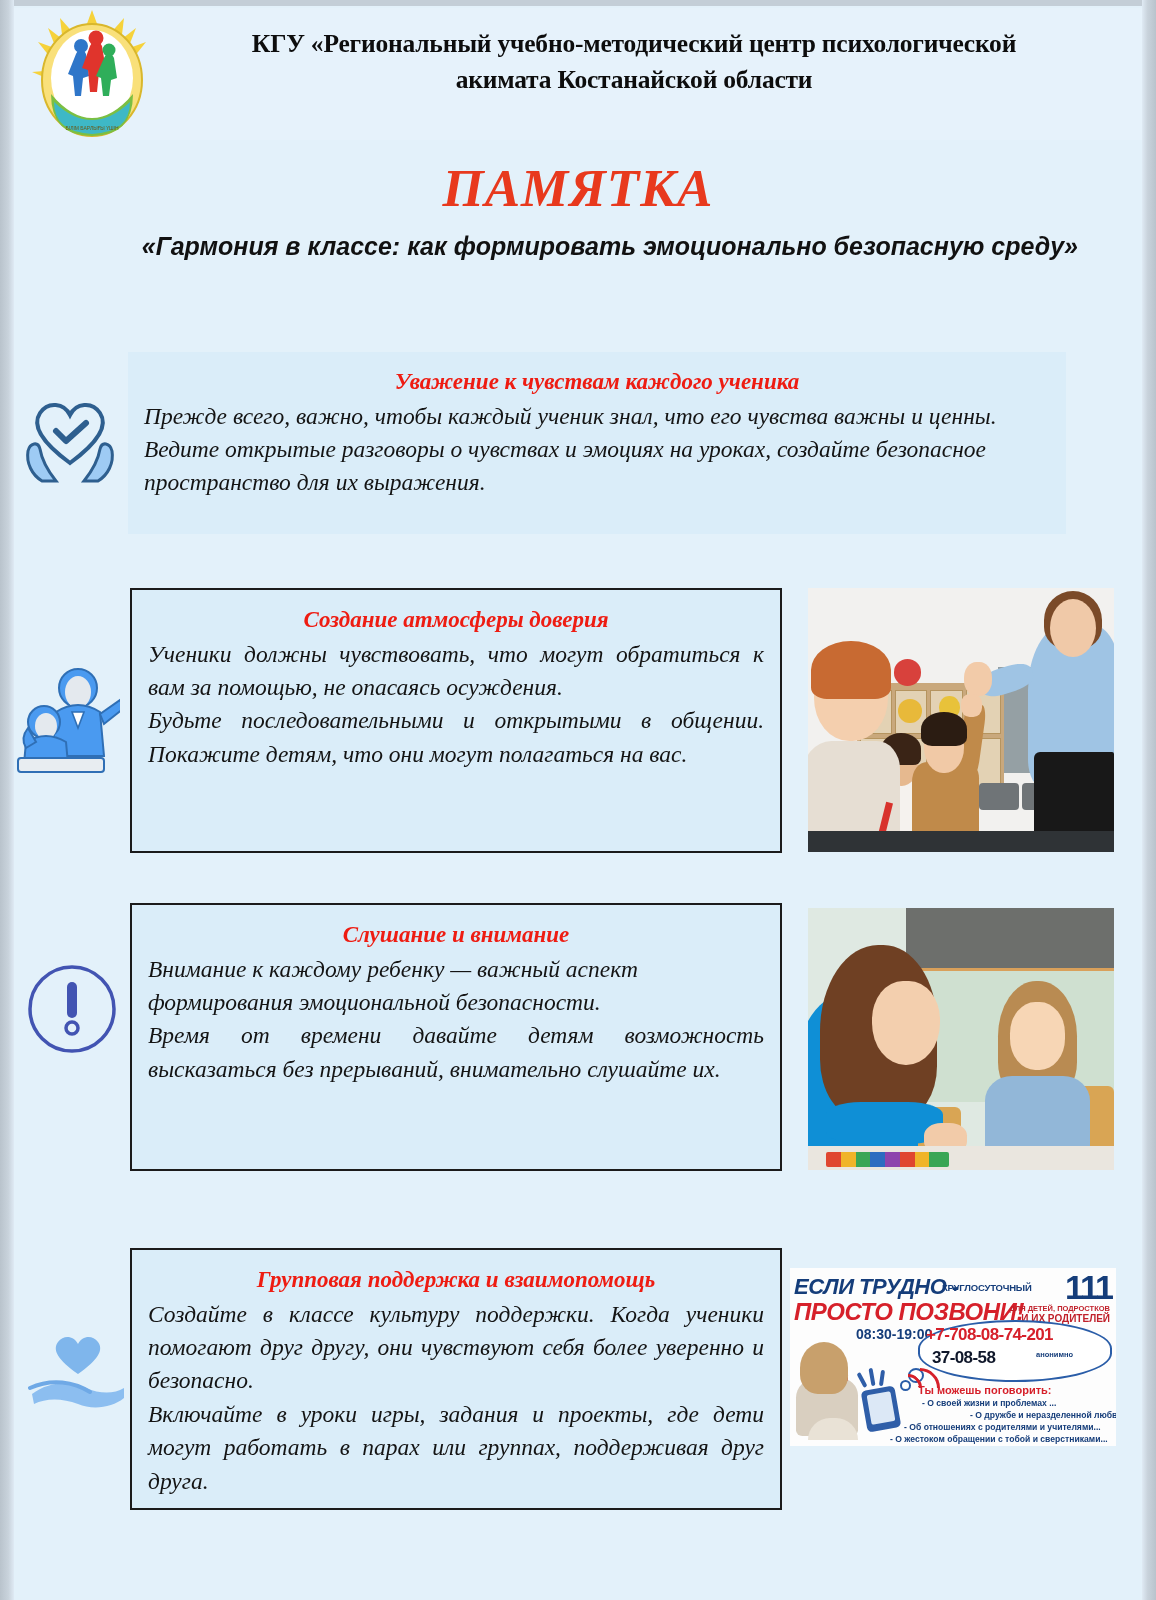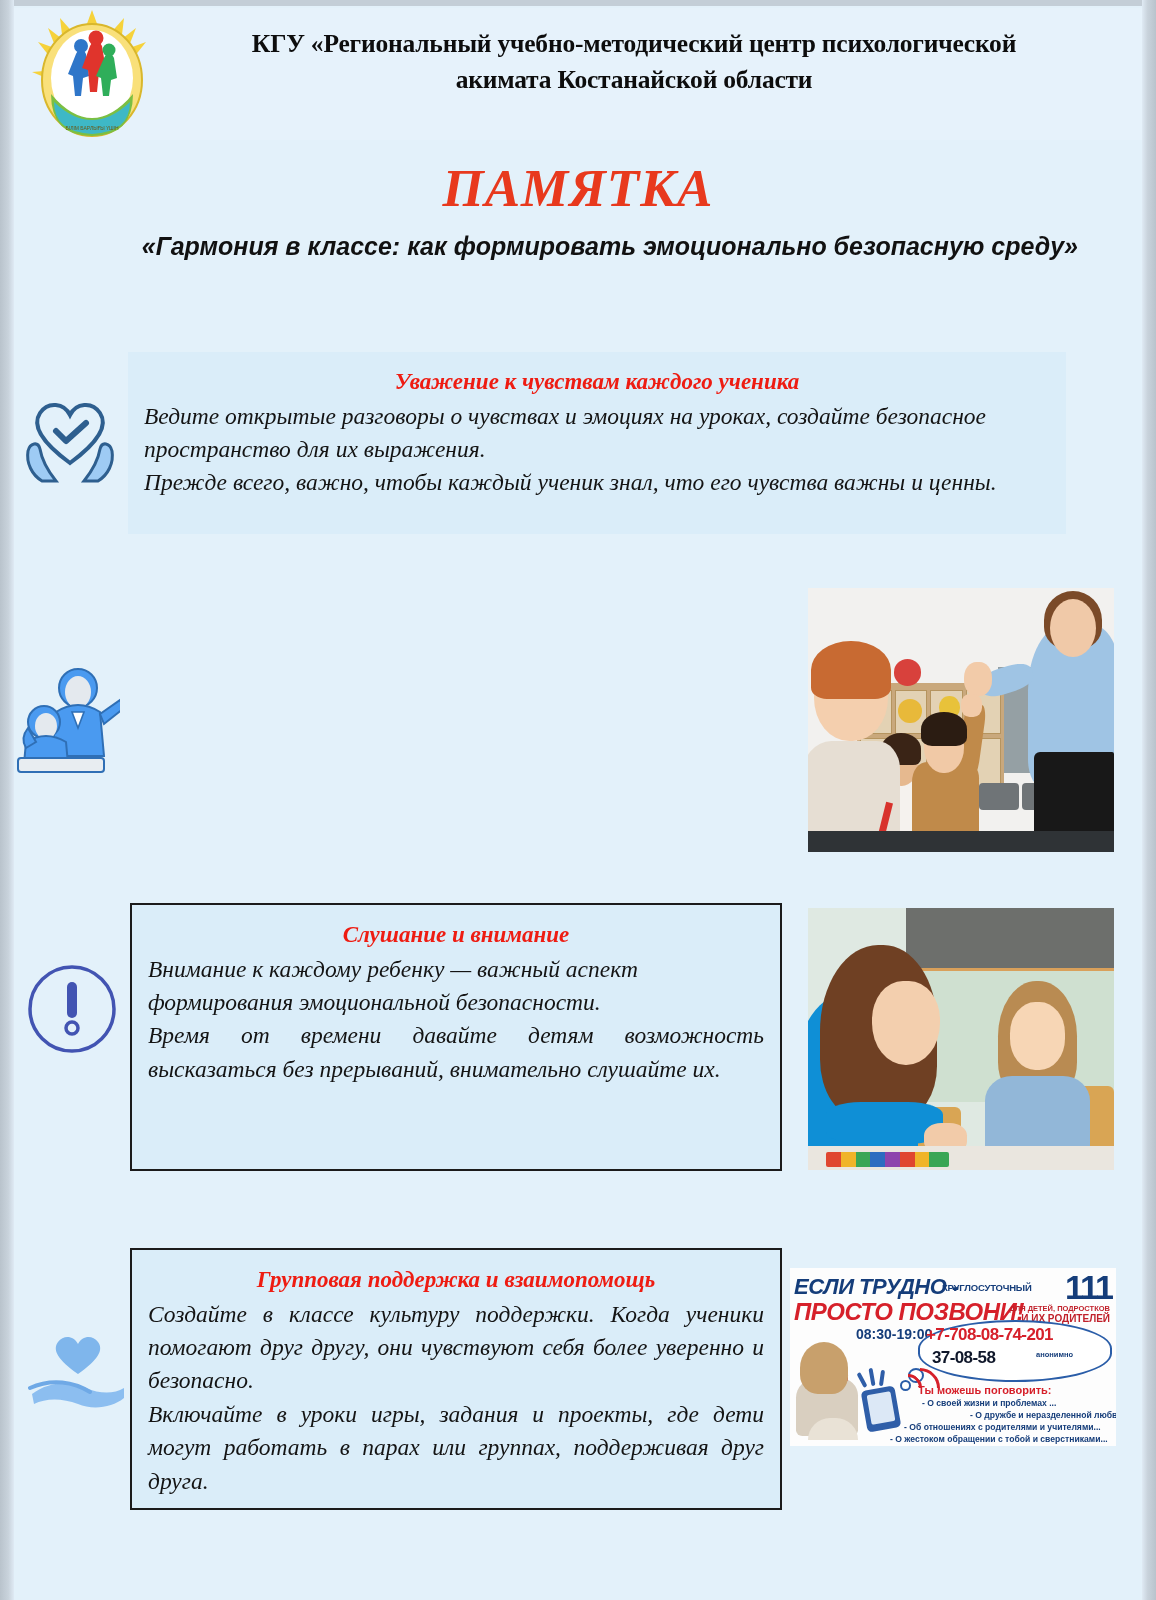--- a/index.html
+++ b/index.html
@@ -490,42 +490,47 @@
     <svg width="96" height="100" viewBox="0 0 96 100">
       <path d="M48 78 C18 56 10 40 18 28 C26 16 42 18 48 30 C54 18 70 16 78 28 C86 40 78 56 48 78 Z" fill="none" stroke="#2e5f8f" stroke-width="4"></path>
       <polyline points="34,46 44,56 64,38" fill="none" stroke="#2e5f8f" stroke-width="6" stroke-linecap="round" stroke-linejoin="round"></polyline>
       <path d="M6 66 C4 78 10 90 20 96 L34 96 C26 86 20 76 18 64 C16 56 8 58 6 66 Z" fill="#9ecbf4" stroke="#2e5f8f" stroke-width="3"></path>
       <path d="M90 66 C92 78 86 90 76 96 L62 96 C70 86 76 76 78 64 C80 56 88 58 90 66 Z" fill="#9ecbf4" stroke="#2e5f8f" stroke-width="3"></path>
     </svg>
   </div>
 
   <div class="block" id="block1">
     <div class="block-title">Уважение к чувствам каждого ученика</div>
+    <p class="block-para">Прежде всего, важно, чтобы каждый ученик знал, что его чувства важны и ценны.</p>
     <p class="block-para last">Ведите открытые разговоры о чувствах и эмоциях на уроках, создайте безопасное пространство для их выражения.</p>
-    <p class="block-para">Прежде всего, важно, чтобы каждый ученик знал, что его чувства важны и ценны.</p>
   </div>
 
   <div class="icon-wrap" id="icon2">
     <svg width="104" height="112" viewBox="0 0 104 112">
 
       <circle cx="62" cy="26" r="19" fill="#4a9af0" stroke="#2f6fb5" stroke-width="2"></circle>
       <ellipse cx="62" cy="30" rx="13" ry="16" fill="#e4e9ee"></ellipse>
       <path d="M40 50 q22 -14 44 0 l4 44 -52 0 z" fill="#4a9af0" stroke="#2f6fb5" stroke-width="2"></path>
       <path d="M56 50 l6 16 6 -16 z" fill="#ffffff" stroke="#2f6fb5" stroke-width="1.6"></path>
       <path d="M84 52 l20 -14 4 8 -20 16 z" fill="#4a9af0" stroke="#2f6fb5" stroke-width="2"></path>
 
       <circle cx="28" cy="60" r="16" fill="#4a9af0" stroke="#2f6fb5" stroke-width="2"></circle>
       <ellipse cx="30" cy="64" rx="11" ry="13" fill="#e4e9ee"></ellipse>
       <path d="M10 80 q20 -12 40 0 l2 22 -44 0 z" fill="#4a9af0" stroke="#2f6fb5" stroke-width="2"></path>
       <path d="M12 66 q-8 10 -2 20 l10 -6 z" fill="#4a9af0" stroke="#2f6fb5" stroke-width="2"></path>
 
       <rect x="2" y="96" width="86" height="14" rx="3" fill="#e8edf1" stroke="#2f6fb5" stroke-width="2"></rect>
     </svg>
   </div>
 
+  <div class="block bordered" id="block2">
+    <div class="block-title">Создание атмосферы доверия</div>
+    <p class="block-para">Ученики должны чувствовать, что могут обратиться к вам за помощью, не опасаясь осуждения.</p>
+    <p class="block-para">Будьте последовательными и открытыми в общении. Покажите детям, что они могут полагаться на вас.</p>
+  </div>
 
   <div class="photo" id="photo1">
     <div class="p1-wall"></div>
     <div class="p1-board"></div>
     <div class="p1-shelf">
       <div class="cell" style="left:2%;top:6%;width:22%;height:40%"></div>
       <div class="cell" style="left:26%;top:6%;width:22%;height:40%"></div>
       <div class="cell" style="left:50%;top:6%;width:22%;height:40%"></div>
       <div class="cell" style="left:74%;top:6%;width:24%;height:40%"></div>
       <div class="cell" style="left:2%;top:50%;width:22%;height:44%"></div>

